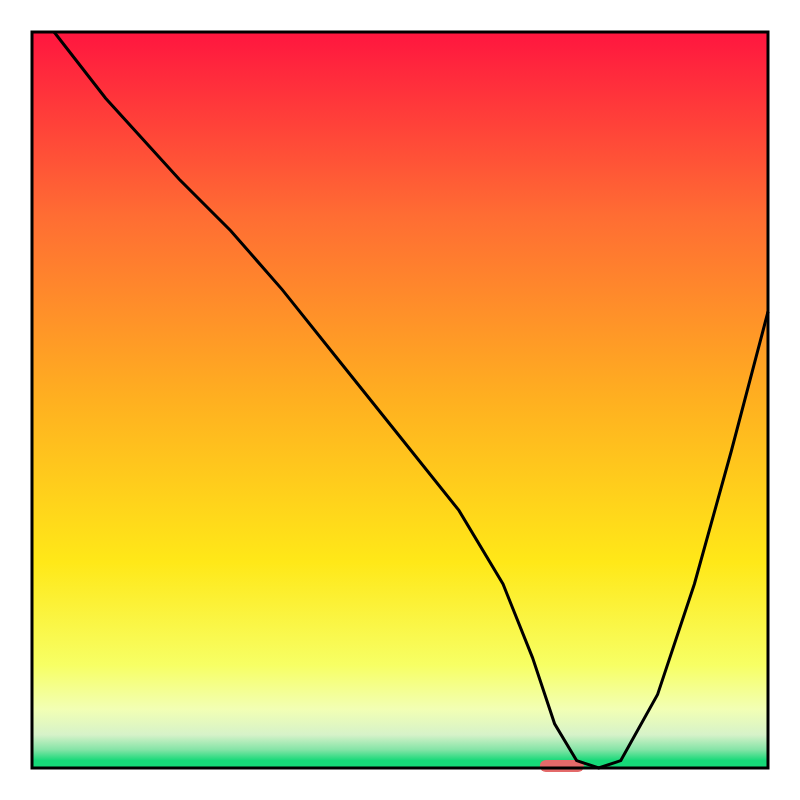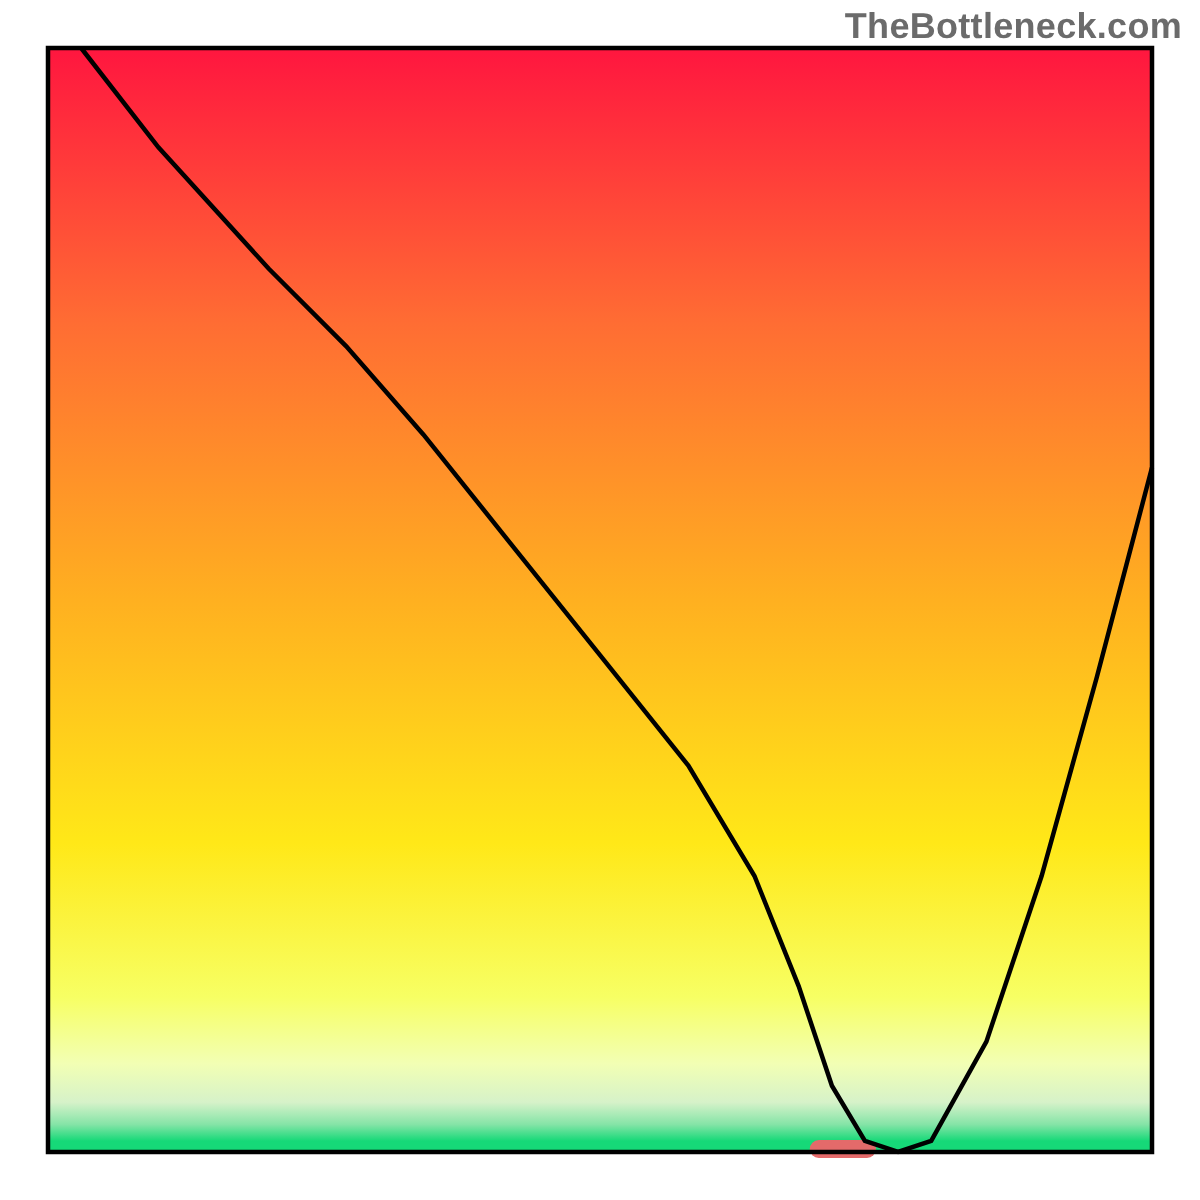--- a/index.html
+++ b/index.html
@@ -31,21 +31,20 @@
     top: 0;
     left: 0;
     width: 800px;
     height: 800px;
   }
 </style>
 </head>
 <body>
 
 <div class="stage">
-  <div class="watermark">TheBottleneck.com</div>
 
   <svg class="plot" viewBox="0 0 800 800" preserveAspectRatio="none">
     <defs>
       <linearGradient id="bg-grad" x1="0" y1="0" x2="0" y2="1">
       <stop offset="0.00%" stop-color="#ff163f"></stop>
           <stop offset="25.00%" stop-color="#ff6d33"></stop>
           <stop offset="50.00%" stop-color="#ffb020"></stop>
           <stop offset="72.00%" stop-color="#ffe818"></stop>
           <stop offset="86.00%" stop-color="#f7ff64"></stop>
           <stop offset="92.00%" stop-color="#f2ffb4"></stop>

